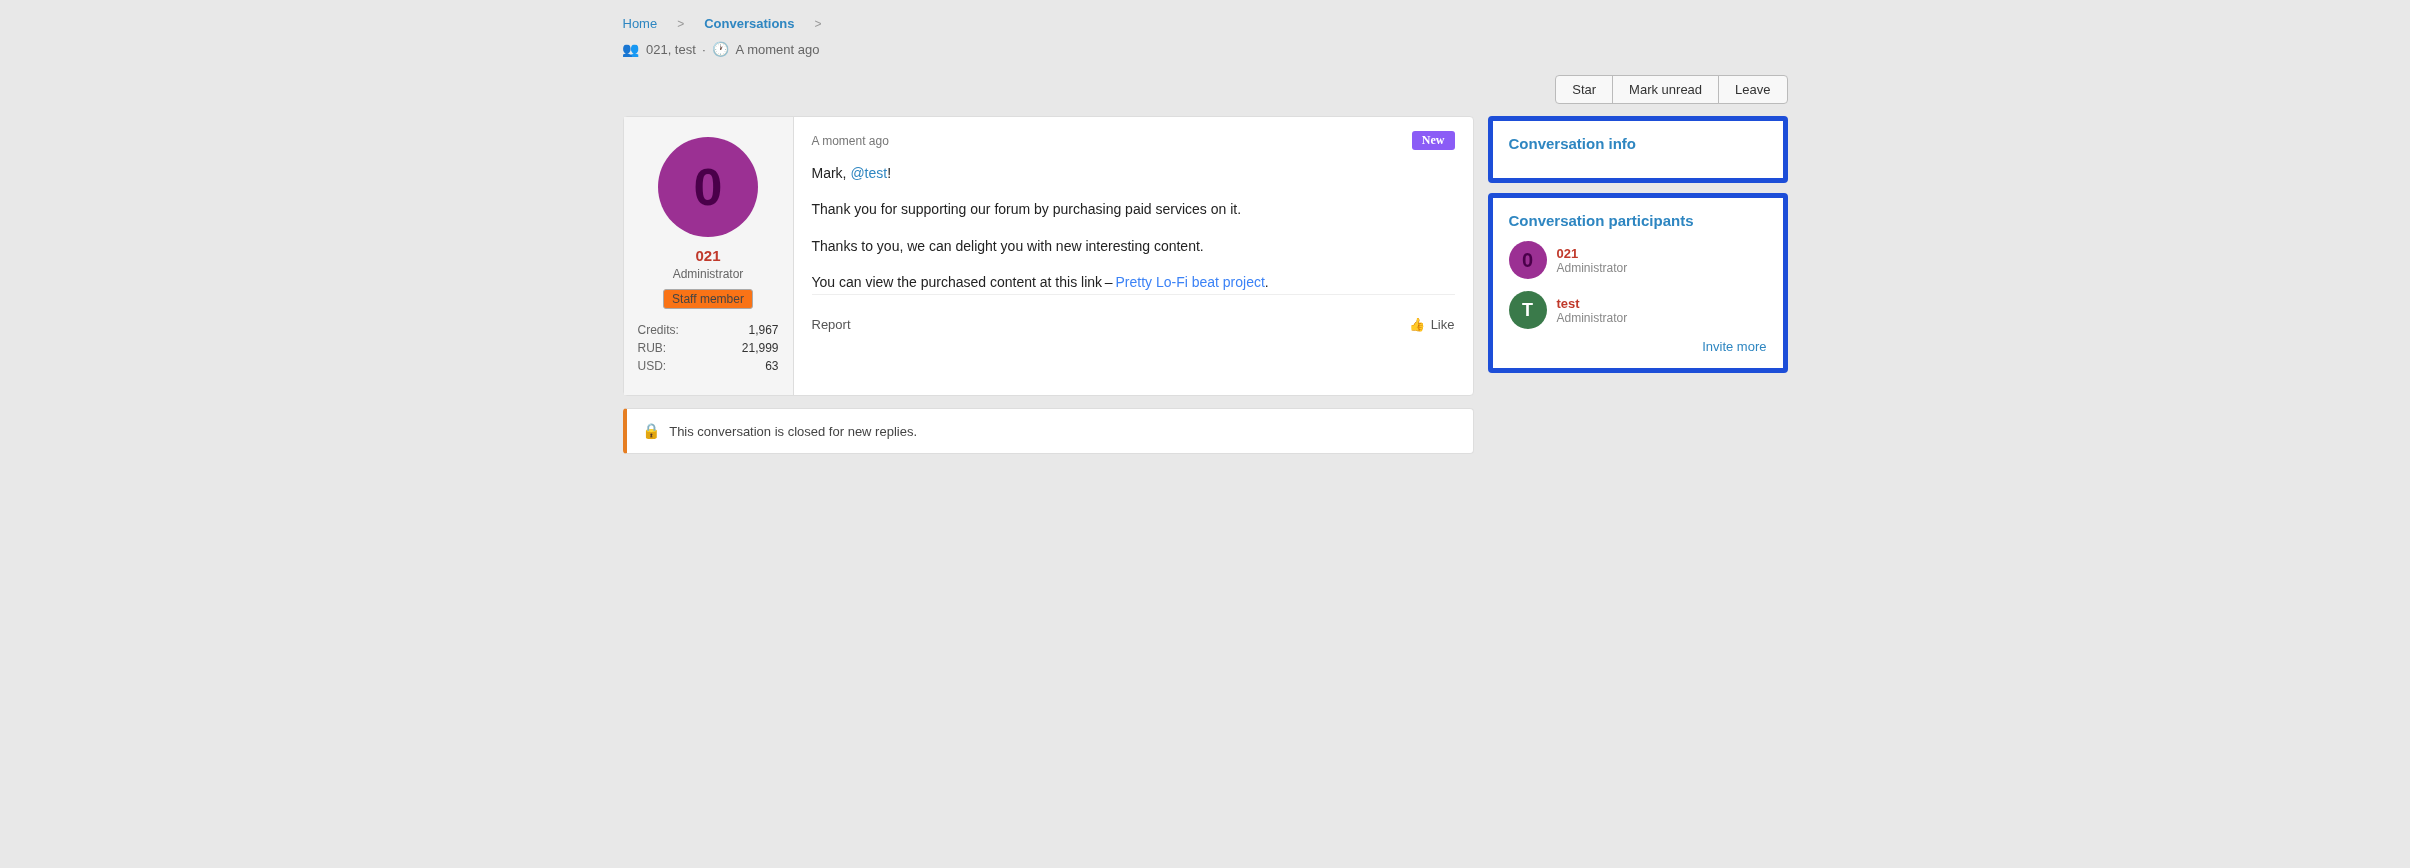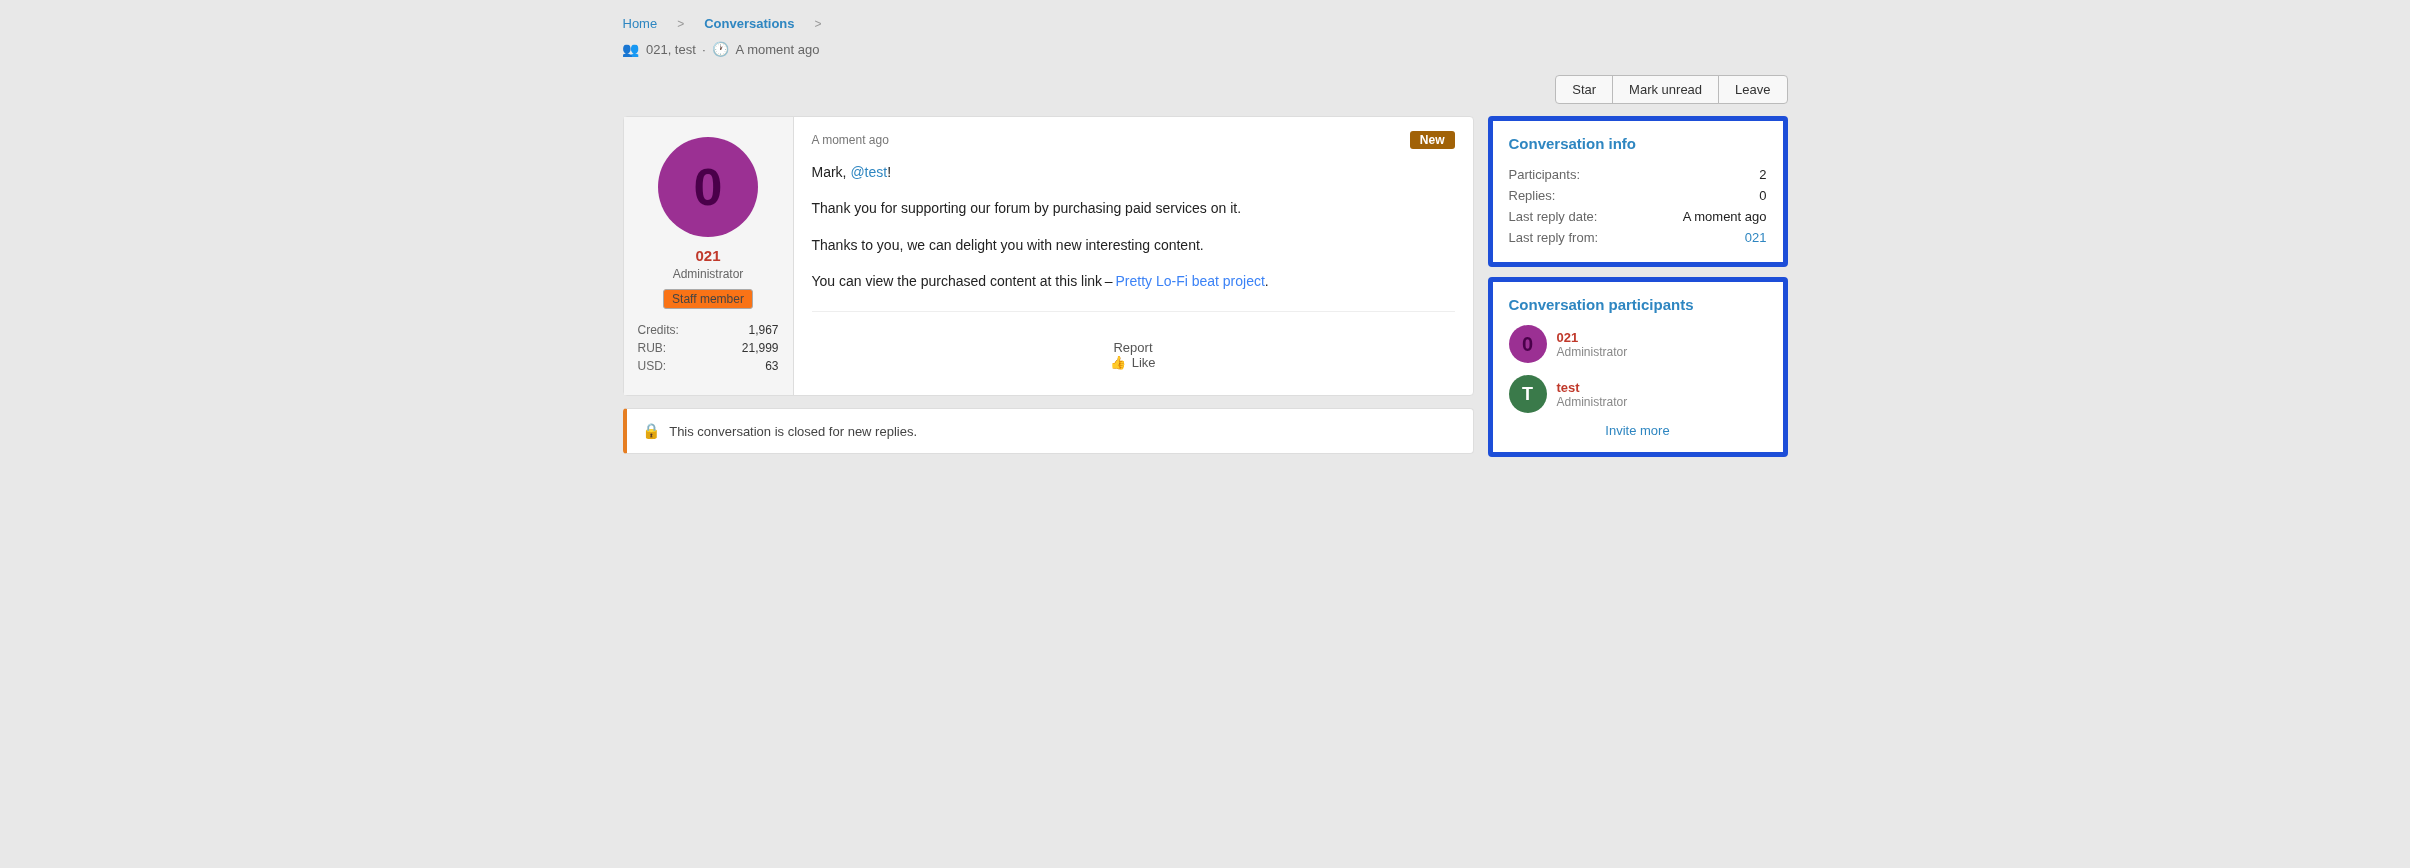--- a/index.html
+++ b/index.html
@@ -157,45 +157,44 @@
       display: flex;
       justify-content: space-between;
       align-items: center;
       margin-bottom: 12px;
     }
     .message-timestamp {
       font-size: 12px;
       color: #777;
     }
     .new-badge {
-      background: #a16207;
+      background: #8b5cf6;
       color: #fff;
       font-size: 12px;
       font-weight: 600;
       padding: 2px 10px;
       border-radius: 3px;
+      font-family: Liberation Serif, serif;
     }
     .message-text {
       font-size: 14px;
       line-height: 1.6;
       color: #222;
     }
     .message-text p { margin-bottom: 14px; }
     .message-text p:last-child { margin-bottom: 0; }
     .mention { color: #2e86c1; }
     .link { color: #3b82f6; text-decoration: none; }
 
     .message-actions-row {
       display: flex;
       justify-content: space-between;
       align-items: center;
-      margin-top: 18px;
-      padding-top: 28px;
+      padding-top: 22px;
       border-top: 1px solid #eee;
-      flex-direction: column;
     }
     .report-link {
       color: #555;
       font-size: 13px;
       text-decoration: none;
       cursor: pointer;
     }
     .like-btn {
       display: flex;
       align-items: center;
@@ -280,21 +279,21 @@
     .participant-info .p-name {
       color: #c0392b;
       font-weight: 600;
       font-size: 13px;
     }
     .participant-info .p-role {
       color: #888;
       font-size: 12px;
     }
     .invite-more {
-      text-align: center;
+      text-align: right;
       margin-top: 10px;
       font-size: 13px;
     }
     .invite-more a {
       color: #2e86c1;
       text-decoration: none;
     }
   </style>
 </head>
 <body>
@@ -384,40 +383,20 @@
         <span class="lock-icon">🔒</span>
         <span>This conversation is closed for new replies.</span>
       </div>
 
     </div>
 
     <div class="sidebar">
 
       <div class="sidebar-panel">
         <div class="panel-title">Conversation info</div>
-        <table class="info-table">
-          <tbody>
-              <tr>
-            <td>Participants:</td>
-            <td>2</td>
-          </tr>
-          <tr>
-            <td>Replies:</td>
-            <td>0</td>
-          </tr>
-          <tr>
-            <td>Last reply date:</td>
-            <td>A moment ago</td>
-          </tr>
-          <tr>
-            <td>Last reply from:</td>
-            <td class="link-val">021</td>
-          </tr>
-        </tbody>
-          </table>
       </div>
 
       <div class="sidebar-panel">
         <div class="panel-title">Conversation participants</div>
         <div class="participants-list">
 
           <div class="participant-item">
             <div class="participant-avatar">
               <span>0</span>
             </div>

